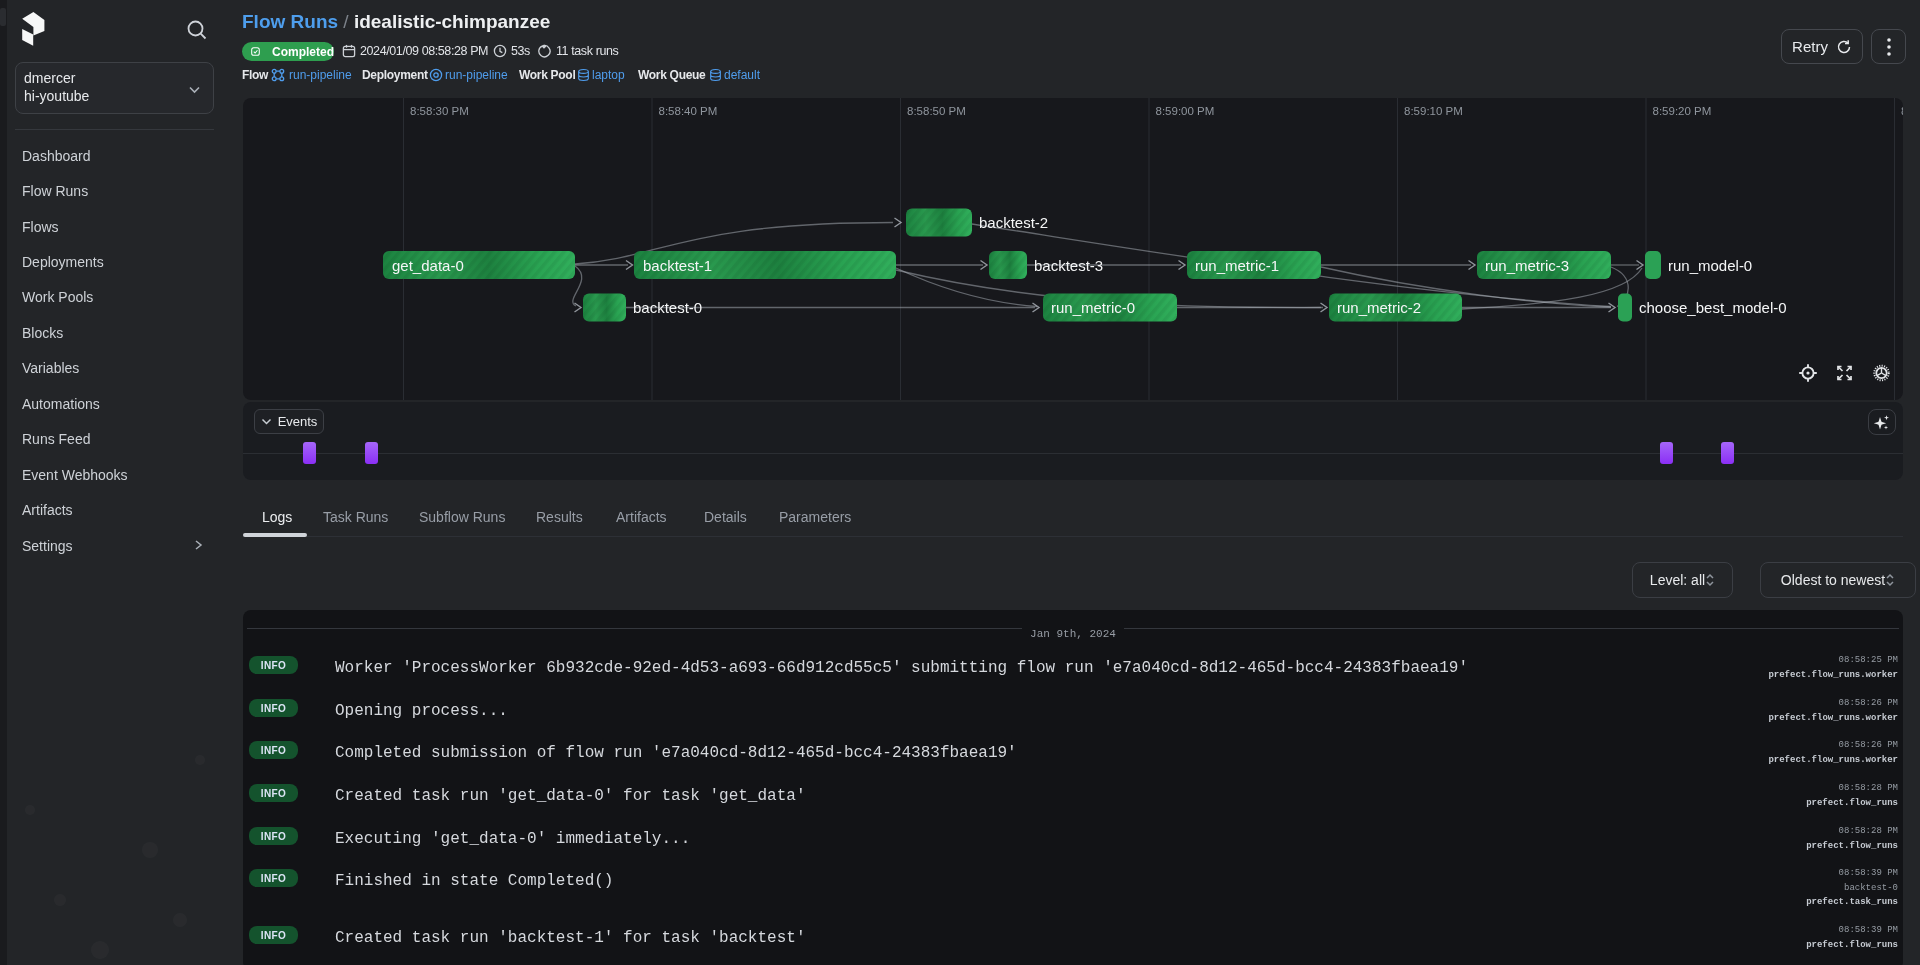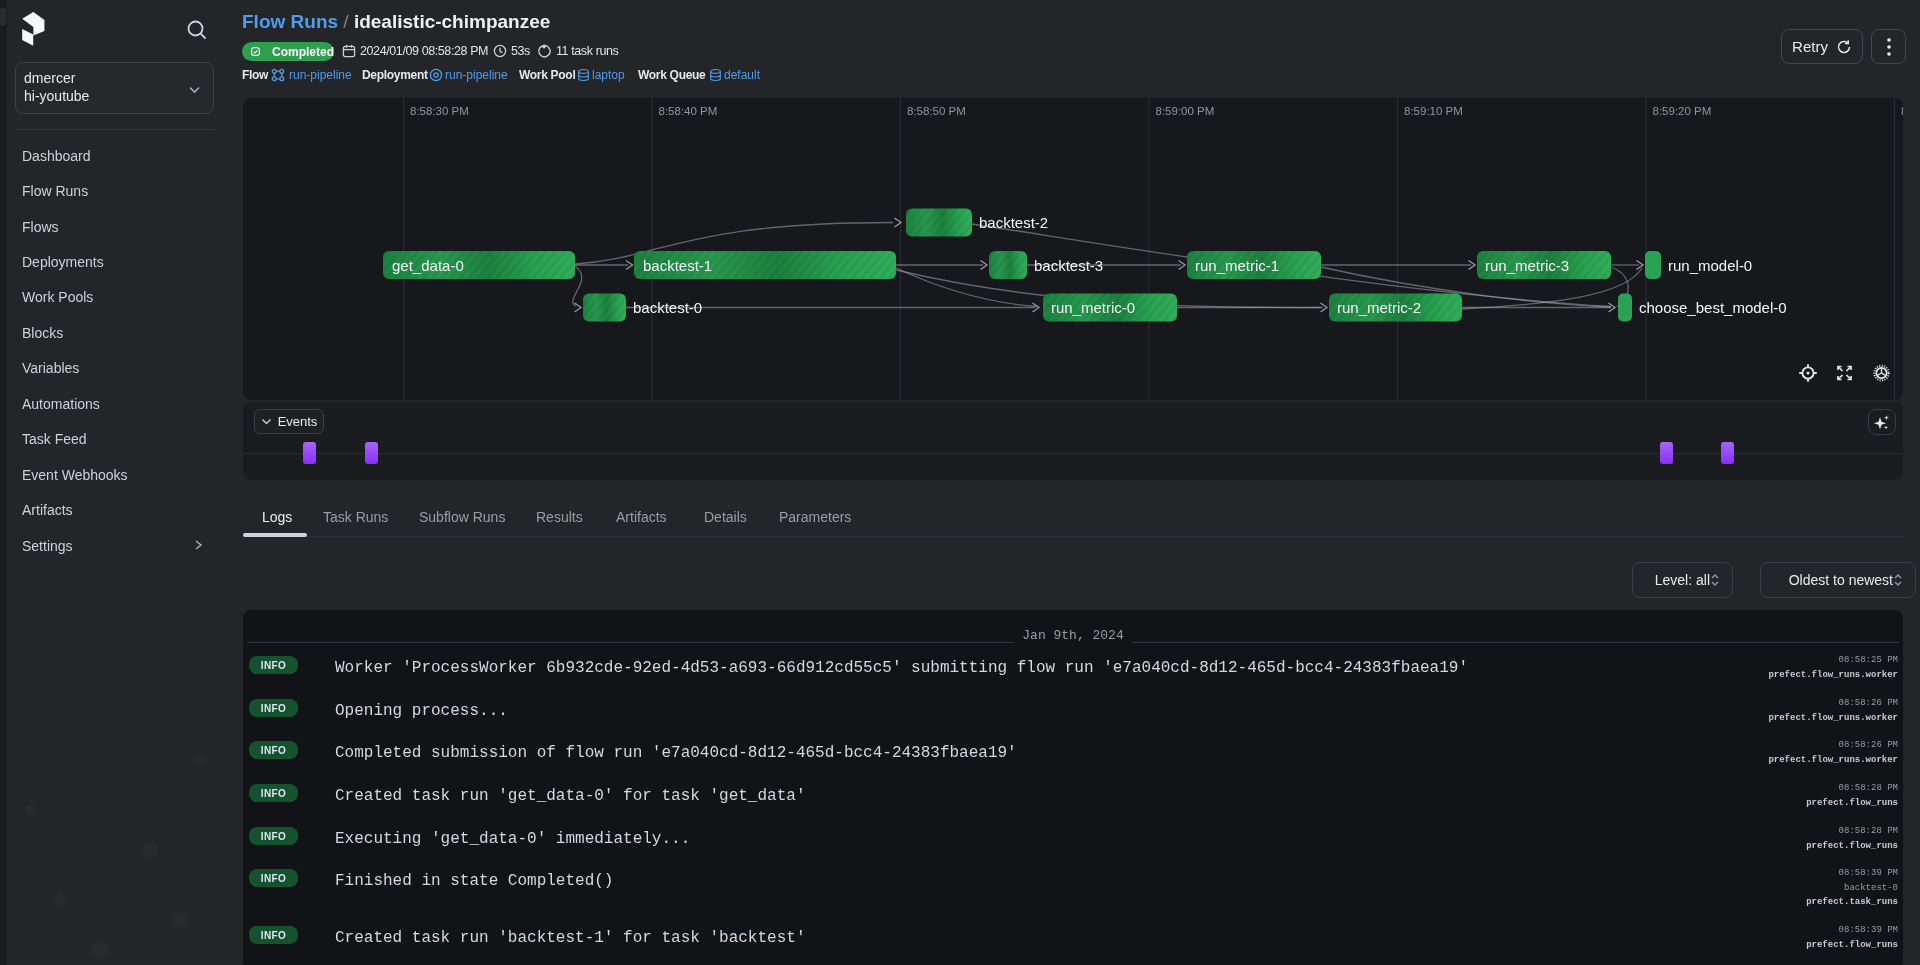--- a/index.html
+++ b/index.html
@@ -22,23 +22,23 @@
 .mi{top:44px}.mj{top:68px}
 .chart{left:243px;top:98px;width:1660px;height:302px;background:#17181c;border-radius:8px}
 .events{left:243px;top:402px;width:1660px;height:78px;background:#1a1c20;border-radius:8px}
 .evbtn{left:254px;top:409px;width:70px;height:25px;background:#1e2024;border:1px solid #3c3f45;border-radius:6px;display:flex;align-items:center;justify-content:center;font-size:13px;color:#e8eaed;gap:6px}
 .evline{left:243px;top:453px;width:1660px;height:1px;background:#2b2e33}
 .mark{top:442px;width:13px;height:22px;border-radius:3px;background:linear-gradient(180deg,#a566f9,#8b2ff5)}
 .tab{top:509px;font-size:14px;color:#989ea7}
 .tab.on{color:#eceef0}
 .tabline{left:243px;top:536px;width:1660px;height:1px;background:#2d3036}
 .tabu{left:243px;top:533px;width:64px;height:4px;border-radius:2px;background:#d0d4d9}
-.sel{top:562px;height:36px;border:1px solid #3b3e44;border-radius:8px;display:flex;align-items:center;font-size:14px;color:#e8eaec;justify-content:flex-end;padding:0 12px}
+.sel{top:562px;height:36px;border:1px solid #3b3e44;border-radius:8px;display:flex;align-items:center;font-size:14px;color:#e8eaec;justify-content:center;padding:0 12px}
 .logs{left:243px;top:610px;width:1660px;height:360px;background:#121316;border-radius:8px;font-family:"Liberation Mono",monospace}
-.ldiv{position:absolute;left:4px;top:18px;width:1652px;display:flex;align-items:flex-end;color:#979da5;font-size:13px}
+.ldiv{position:absolute;left:4px;top:18px;width:1652px;display:flex;align-items:flex-start;color:#979da5;font-size:11px}
 .ldiv:before,.ldiv:after{content:"";flex:1;height:1px;background:#34373d}
 .ldiv span{padding:0 8px}
 .lrow{position:absolute;left:0;width:1660px}
 .linfo{position:absolute;left:6px;width:49px;height:18px;background:#14532d;border-radius:8px;color:#dce4f5;font-family:Liberation Sans, sans-serif;font-size:10px;font-weight:bold;letter-spacing:.4px;display:flex;align-items:center;justify-content:center}
 .lmsg{position:absolute;left:92px;top:3px;font-size:16px;color:#d5d8dd;white-space:pre}
 .lts{position:absolute;right:5px;top:-3px;text-align:right;font-size:9px;line-height:15px;color:#969ca4}
 .lts b{color:#c6cbd2}
 .wm{left:0;top:560px;width:240px;height:405px;opacity:.025;pointer-events:none}
 </style></head>
 <body>
@@ -61,21 +61,21 @@
 </div>
 <div class="abs sep"></div>
 <div class="abs nav" style="top:148px">Dashboard</div>
 <div class="abs nav" style="top:183px">Flow Runs</div>
 <div class="abs nav" style="top:219px">Flows</div>
 <div class="abs nav" style="top:254px">Deployments</div>
 <div class="abs nav" style="top:289px">Work Pools</div>
 <div class="abs nav" style="top:325px">Blocks</div>
 <div class="abs nav" style="top:360px">Variables</div>
 <div class="abs nav" style="top:396px">Automations</div>
-<div class="abs nav" style="top:431px">Task Feed</div>
+<div class="abs nav" style="top:431px">Runs Feed</div>
 <div class="abs nav" style="top:467px">Event Webhooks</div>
 <div class="abs nav" style="top:502px">Artifacts</div>
 <div class="abs nav" style="top:538px">Settings</div>
 <svg class="abs" style="left:192px;top:539px" width="12" height="12" viewBox="0 0 12 12" fill="none" stroke="#aab0b8" stroke-width="1.5">
     <polyline points="4,2 9,6 4,10"></polyline>
   </svg>
 <svg class="abs wm" width="240" height="405">
     <circle cx="150" cy="290" r="8" fill="#fff"></circle>
     <circle cx="60" cy="340" r="6" fill="#fff"></circle>
     <circle cx="200" cy="200" r="5" fill="#fff"></circle>

